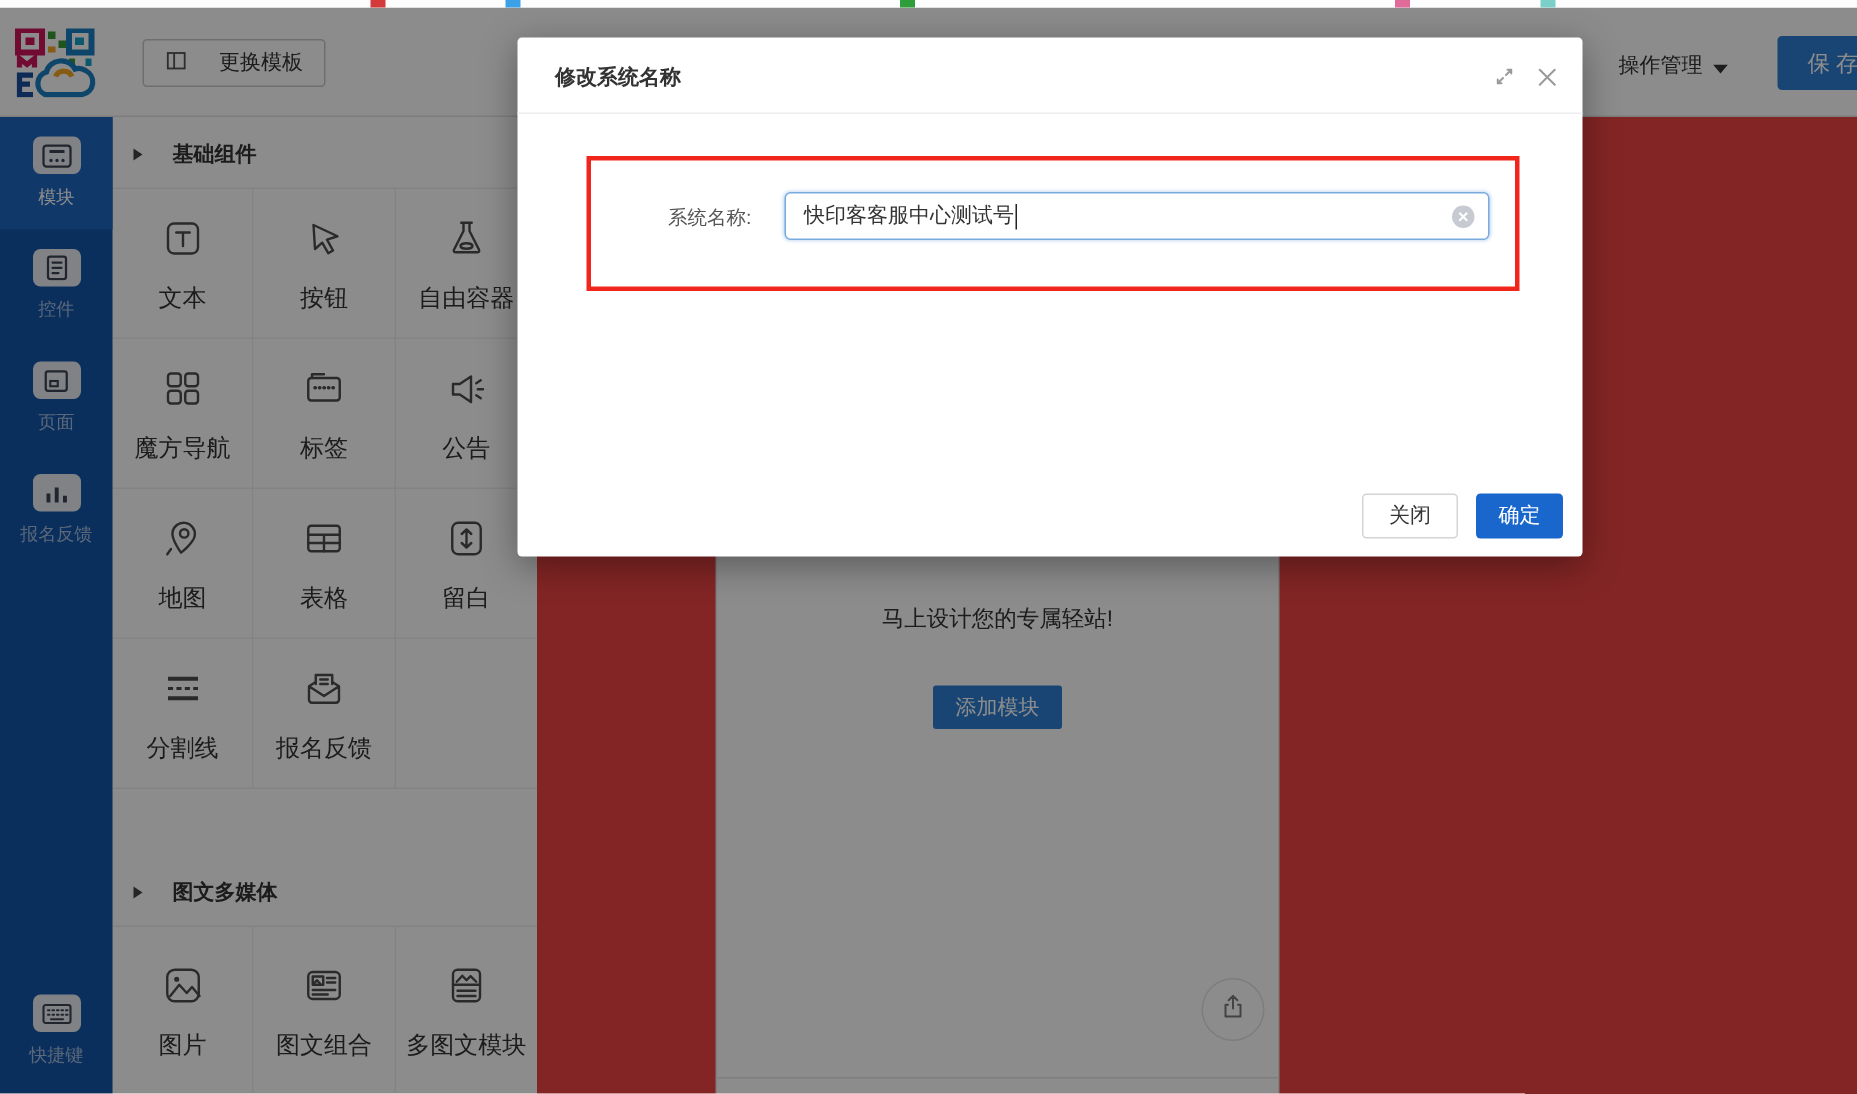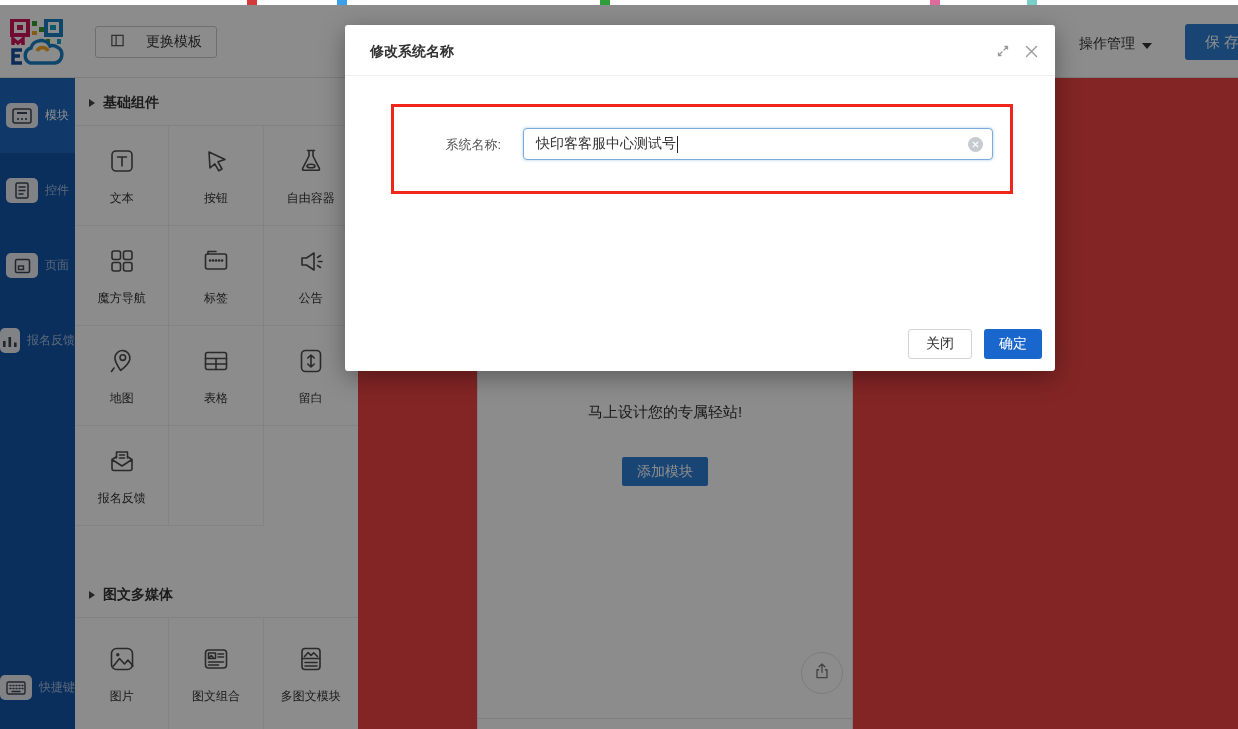--- a/index.html
+++ b/index.html
@@ -14,34 +14,34 @@
   .app { position:absolute; left:0; top:5px; width:1238px; height:724px; background:#f2f2f2; }
 
   .header { position:absolute; left:0; top:0; width:1238px; height:73px; background:#ffffff; border-bottom:1px solid #e4e4e4; z-index:5; }
   .logo { position:absolute; left:10px; top:14px; width:58px; height:46px; }
   .btn-template { position:absolute; left:95px; top:21px; height:32px; padding:0 14px; background:#fff; border:1px solid #c9c9c9; border-radius:3px; font-size:14px; color:#333; display:flex; align-items:center; gap:21px; cursor:pointer; }
   .op-menu { position:absolute; right:86px; top:26px; height:22px; display:flex; align-items:flex-end; gap:7px; font-size:14px; color:#333; cursor:pointer; }
   .btn-save { position:absolute; left:1185px; top:19px; width:72px; height:36px; border:none; border-radius:3px; color:#fff; font-size:15px; letter-spacing:4px; padding-left:6px; cursor:pointer; }
 
   
   .sidebar { position:absolute; left:0; top:73px; width:75px; height:651px; z-index:4; }
-  .side-item { position:relative; width:75px; height:75px; display:flex; flex-direction:row; align-items:center; justify-content:center; gap:7px; cursor:pointer; }
+  .side-item { position:relative; width:75px; height:75px; display:flex; flex-direction:column; align-items:center; justify-content:center; gap:7px; cursor:pointer; }
   .side-item .badge { width:32px; height:25px; border-radius:5px; background:#e9edf2; display:flex; align-items:center; justify-content:center; }
   .side-item .lbl { font-size:12px; color:#a5bddf; white-space:nowrap; }
   .side-item.active .lbl { color:#ffffff; }
   .side-item.bottom { position:absolute; left:0; top:572px; }
 
   
   .panel { position:absolute; left:75px; top:73px; width:283px; height:651px; background:#fff; z-index:3; overflow:hidden; }
-  .sec-head { display:flex; align-items:center; gap:8px; padding:16px 14px 13px 14px; border-bottom:1px solid #ededed; font-size:14px; font-weight:bold; color:#333; }
+  .sec-head { display:flex; align-items:center; gap:20px; padding:16px 14px 13px 14px; border-bottom:1px solid #ededed; font-size:14px; font-weight:bold; color:#333; }
   .sec-head .tri { width:0; height:0; border-left:6px solid #444; border-top:4px solid transparent; border-bottom:4px solid transparent; }
   .grid { display:grid; grid-template-columns:1fr 1fr 1fr; }
   .cell { height:100px; border-right:1px solid #efefef; border-bottom:1px solid #efefef; display:flex; flex-direction:column; align-items:center; justify-content:center; gap:8px; cursor:pointer; background:#fff; }
   .cell:nth-child(3n) { border-right:none; }
-  .cell .clabel { font-size:12px; color:#333; white-space:nowrap; }
+  .cell .clabel { font-size:16px; color:#333; white-space:nowrap; }
   .sec2 { margin-top:44px;text-align:right; }
   .sec2 + .grid .cell { height:112px; }
 
   
   .canvas { position:absolute; left:358px; top:73px; width:880px; height:651px; background:#ef4444; }
   .preview { position:absolute; left:120px; top:17px; width:374px; height:700px; background:#ffffff; box-shadow:0 0 0 1px #e7e7e7; }
   .headline { position:absolute; left:0; top:308px; width:374px; text-align:center; font-size:15px; color:#333; }
   .btn-add { position:absolute; left:144px; top:342px; width:86px; height:29px; border:none; border-radius:2px; color:#fff; font-size:14px; cursor:pointer;margin-top:20px; }
   .share-btn { position:absolute; left:323px; top:557px; width:42px; height:42px; border-radius:50%; background:#fff; border:1px solid #e3e3e3; display:flex; align-items:center; justify-content:center; cursor:pointer; }
   .prev-divider { position:absolute; left:0; top:623px; width:374px; height:1px; background:#e6e6e6; }
@@ -236,20 +236,28 @@
           </div>
           <div class="cell">
             <span><svg width="34" height="34" viewBox="0 0 34 34">
                 <rect x="7.5" y="6.5" width="19" height="21" rx="4" fill="none" stroke="#4d4d4d" stroke-width="1.6" stroke-linecap="round" stroke-linejoin="round"></rect>
                 <path d="M17 11.5v11 M13.8 14 l3.2-3 3.2 3 M13.8 20 l3.2 3 3.2-3" fill="none" stroke="#4d4d4d" stroke-width="1.6" stroke-linecap="round" stroke-linejoin="round"></path>
               </svg></span>
             <span class="clabel">留白</span>
           </div>
           <div class="cell">
             <span><svg width="34" height="34" viewBox="0 0 34 34">
+                <path d="M7 10.5h20" stroke="#4d4d4d" stroke-width="2.6" fill="none"></path>
+                <path d="M7 17h3.4 M12.6 17h3.4 M18.2 17h3.4 M23.8 17h3.2" stroke="#4d4d4d" stroke-width="2" fill="none"></path>
+                <path d="M7 23.5h20" stroke="#4d4d4d" stroke-width="2.6" fill="none"></path>
+              </svg></span>
+            <span class="clabel">分割线</span>
+          </div>
+          <div class="cell">
+            <span><svg width="34" height="34" viewBox="0 0 34 34">
                 <path d="M11.5 14 V8 h11 v6" fill="none" stroke="#4d4d4d" stroke-width="1.6" stroke-linecap="round" stroke-linejoin="round"></path>
                 <path d="M14.5 11h5 M14.5 14h5" fill="none" stroke="#4d4d4d" stroke-width="1.6" stroke-linecap="round" stroke-linejoin="round"></path>
                 <path d="M7 15.5 l4.5 -2.8 M27 15.5 l-4.5 -2.8 M7 15.5 v9 a2 2 0 0 0 2 2 h16 a2 2 0 0 0 2 -2 v-9 M7 15.5 l10 6.5 10 -6.5" fill="none" stroke="#4d4d4d" stroke-width="1.6" stroke-linecap="round" stroke-linejoin="round"></path>
               </svg></span>
             <span class="clabel">报名反馈</span>
           </div>
           <div class="cell"></div>
         </div>
         <div class="sec-head sec2">
           <span class="tri"></span>

